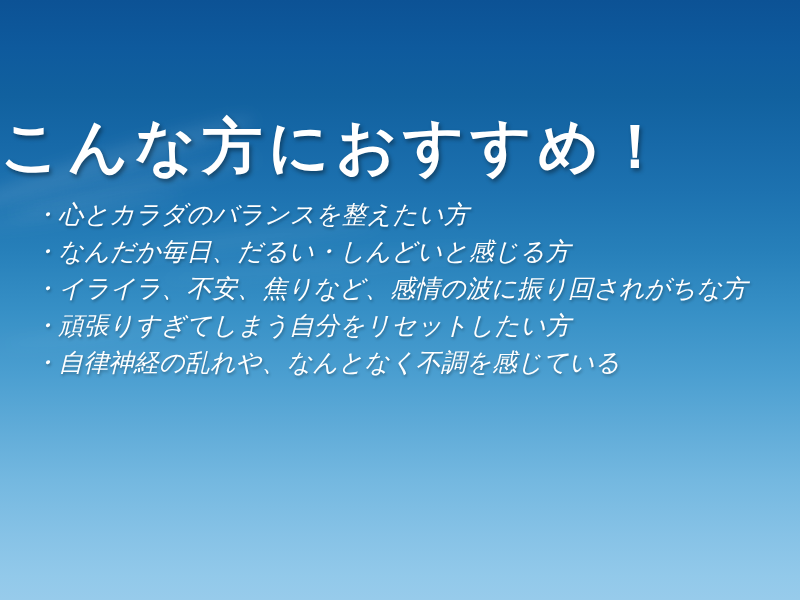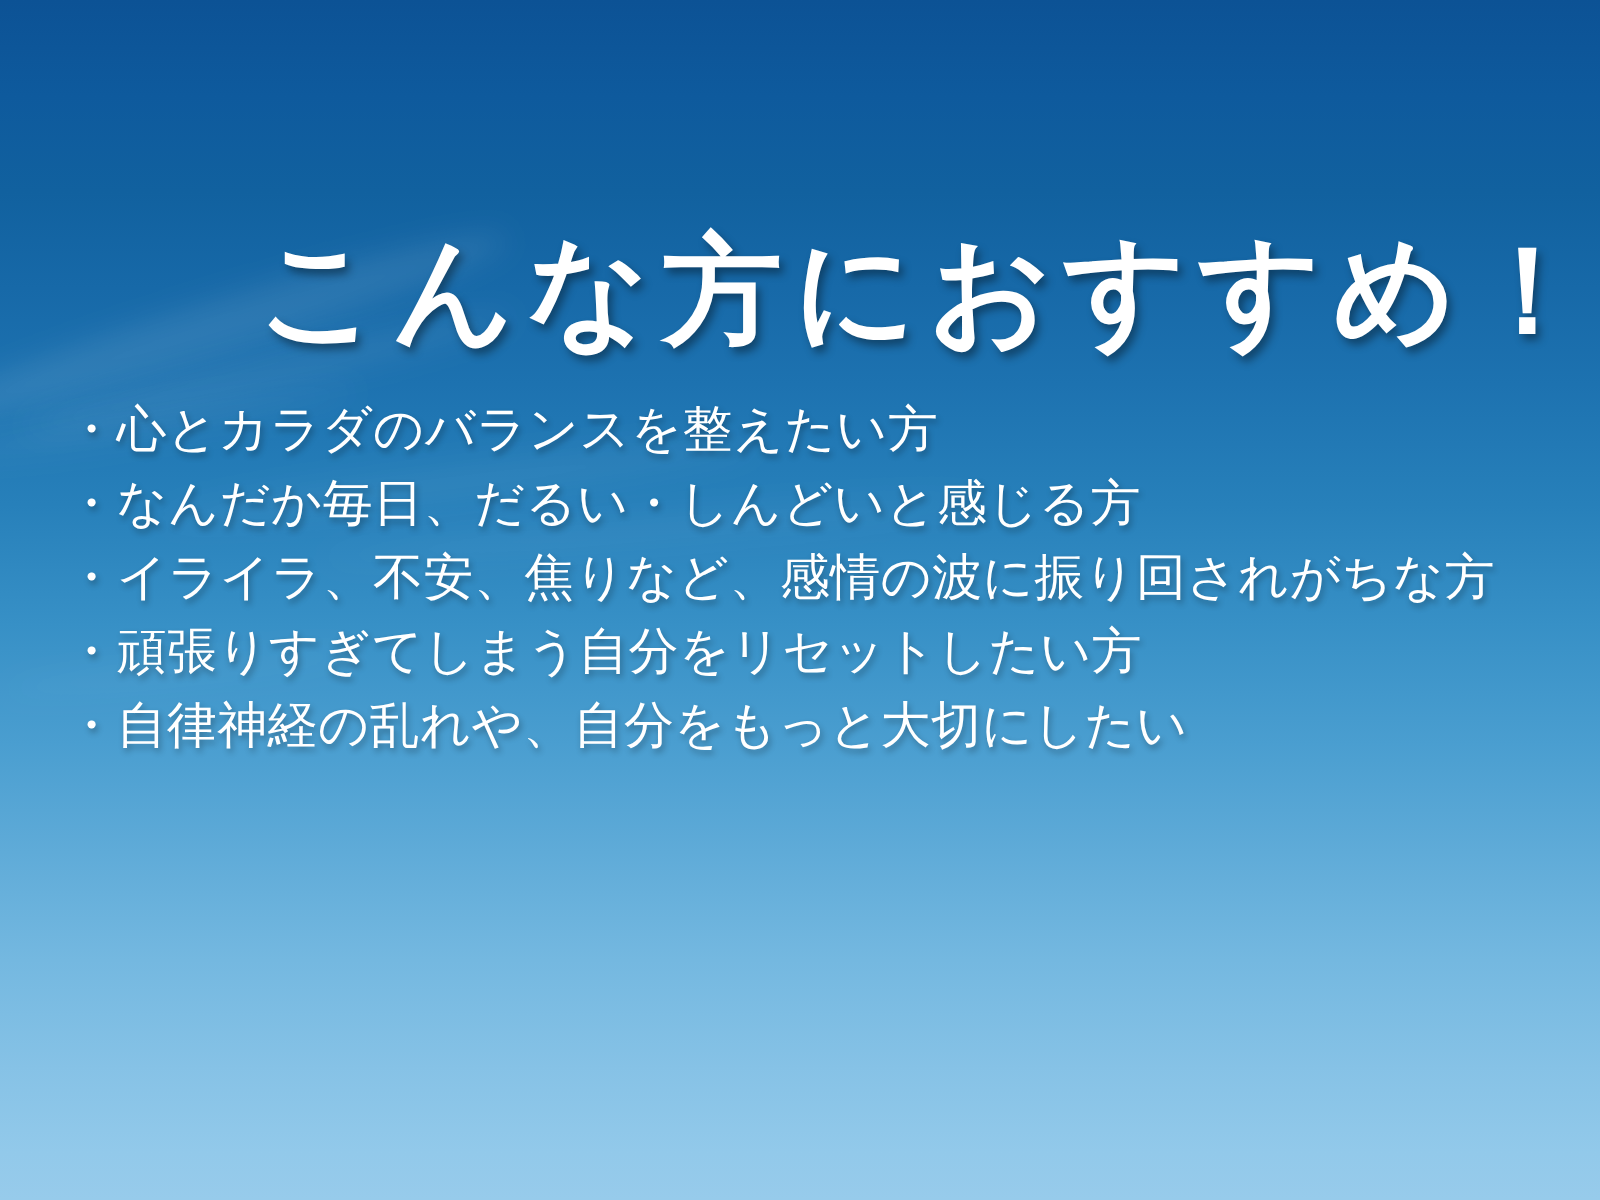--- a/index.html
+++ b/index.html
@@ -76,21 +76,21 @@
     width: 180px; height: 12px;
     transform: rotate(-6deg);
     background: rgba(255,255,255,0.035);
   }
 
   .headline {
     position: absolute;
     left: 0;
     right: 0;
     top: 72px;
-    text-align: right;
+    text-align: left;
     color: #ffffff;
     font-size: 60px;
     font-weight: 700;
     letter-spacing: 6px;
     line-height: 1.05;
     text-shadow: 2px 3px 4px rgba(0,0,0,0.38);
     white-space: nowrap;
     margin-top: 43px;
   }
 
@@ -104,20 +104,21 @@
     padding: 0;
   }
   .bullet-item {
     color: #ffffff;
     font-size: 25px;
     font-weight: 400;
     line-height: 37px;
     letter-spacing: 0.2px;
     white-space: nowrap;
     text-shadow: 1px 2px 3px rgba(0,0,0,0.30);
+    font-style: italic;
   }
 </style>
 </head>
 <body>
 
 <div id="slide">
 
   <div class="cloud c1"></div>
   <div class="cloud c2"></div>
   <div class="cloud c3"></div>
@@ -125,16 +126,16 @@
   <div class="cloud c5"></div>
   <div class="cloud c6"></div>
 
   <h1 class="headline">こんな方におすすめ！</h1>
 
   <ul class="bullet-list">
     <li class="bullet-item">・心とカラダのバランスを整えたい方</li>
     <li class="bullet-item">・なんだか毎日、だるい・しんどいと感じる方</li>
     <li class="bullet-item">・イライラ、不安、焦りなど、感情の波に振り回されがちな方</li>
     <li class="bullet-item">・頑張りすぎてしまう自分をリセットしたい方</li>
-    <li class="bullet-item">・自律神経の乱れや、自分をもっと大切にしたい</li>
+    <li class="bullet-item">・自律神経の乱れや、なんとなく不調を感じている</li>
   </ul>
 
 </div>
 
 </body></html>

